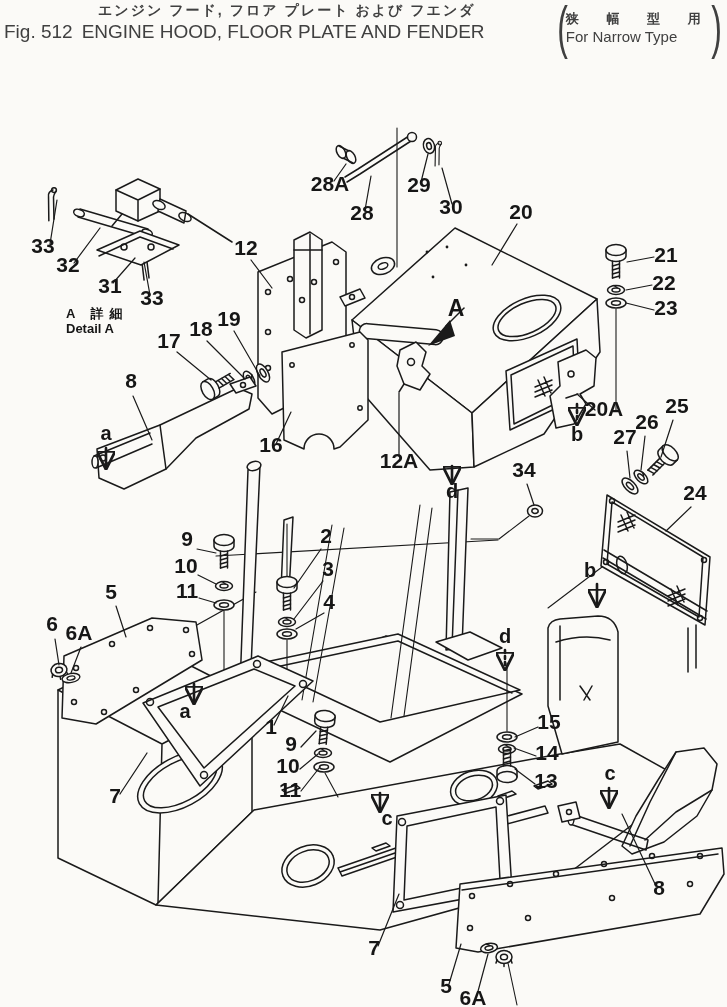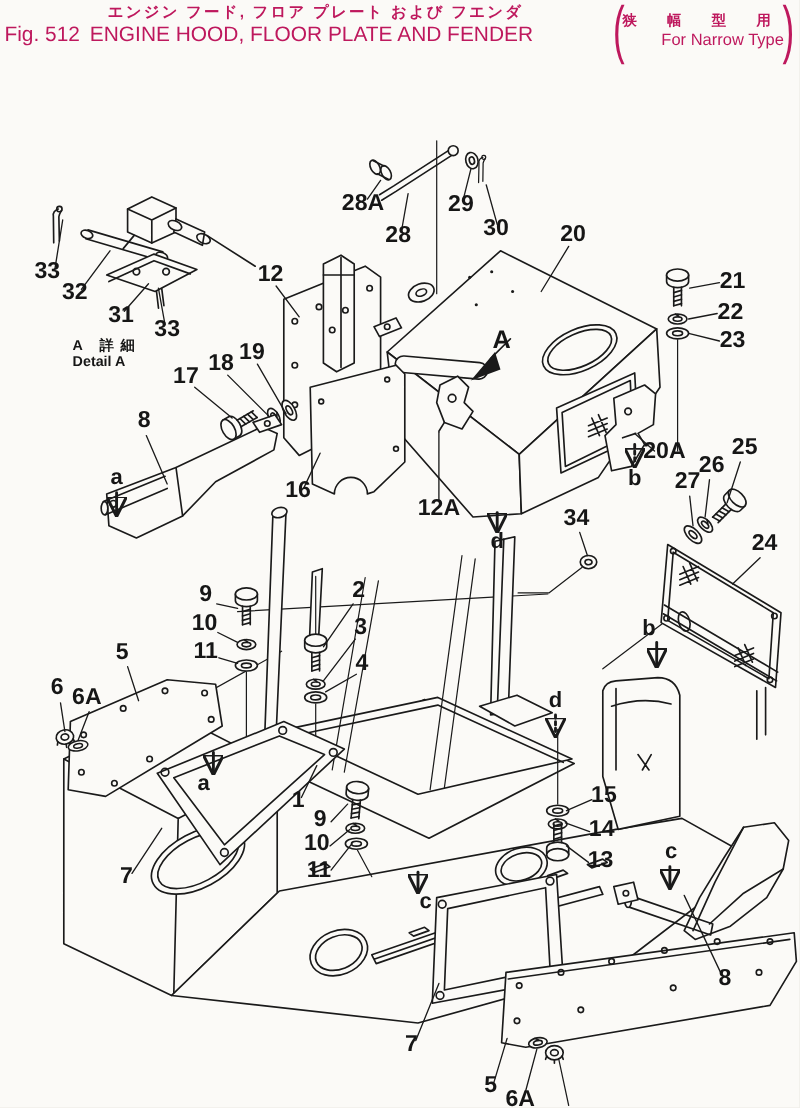--- a/index.html
+++ b/index.html
@@ -1,26 +1,26 @@
 <!DOCTYPE html>
 <html><head>
 <meta charset="utf-8">
 <style>
   html,body{margin:0;padding:0;background:#e8e6e0}
   .stage{position:relative;width:727px;height:1007px;background:#fbfaf7;overflow:hidden;
-         font-family:"Liberation Sans",sans-serif;color:#be185d}
+         font-family:"Liberation Sans",sans-serif;color:#404040}
   
   .titleblock{position:absolute;left:0;top:0;width:727px;height:58px}
   .jp-line{position:absolute;left:98px;top:2px;font-size:14px;font-weight:bold;
            letter-spacing:2px;white-space:nowrap}
   .en-line{position:absolute;left:4px;top:21px;font-size:19px;font-weight:normal;white-space:nowrap}
   .en-line .fig{margin-right:9px}
   .paren-wrap{position:absolute;right:1px;top:0;height:54px;display:flex;align-items:center}
   .big-paren{font-size:58px;font-weight:400;line-height:54px;transform:scaleX(.55)}
-  .paren-stack{display:flex;flex-direction:column;align-items:flex-end;margin:0 -6px}
+  .paren-stack{display:flex;flex-direction:column;align-items:flex-start;margin:0 -6px}
   .paren-jp{font-size:13px;font-weight:bold;letter-spacing:12px;white-space:nowrap}
   .paren-en{font-size:15px;font-weight:normal;white-space:nowrap}
   
   #art{position:absolute;left:0;top:0}
   #art path,#art ellipse,#art circle,#art rect,#art line,#art polyline,#art polygon{
       stroke:#1a1a1a;stroke-width:1.5;fill:none;stroke-linejoin:round;stroke-linecap:round}
   #art .f{fill:#fbfaf7}
   #art .k{fill:#1a1a1a;stroke:none}
   #art .thin{stroke-width:1.1}
   #art .ld{stroke-width:1.2}

